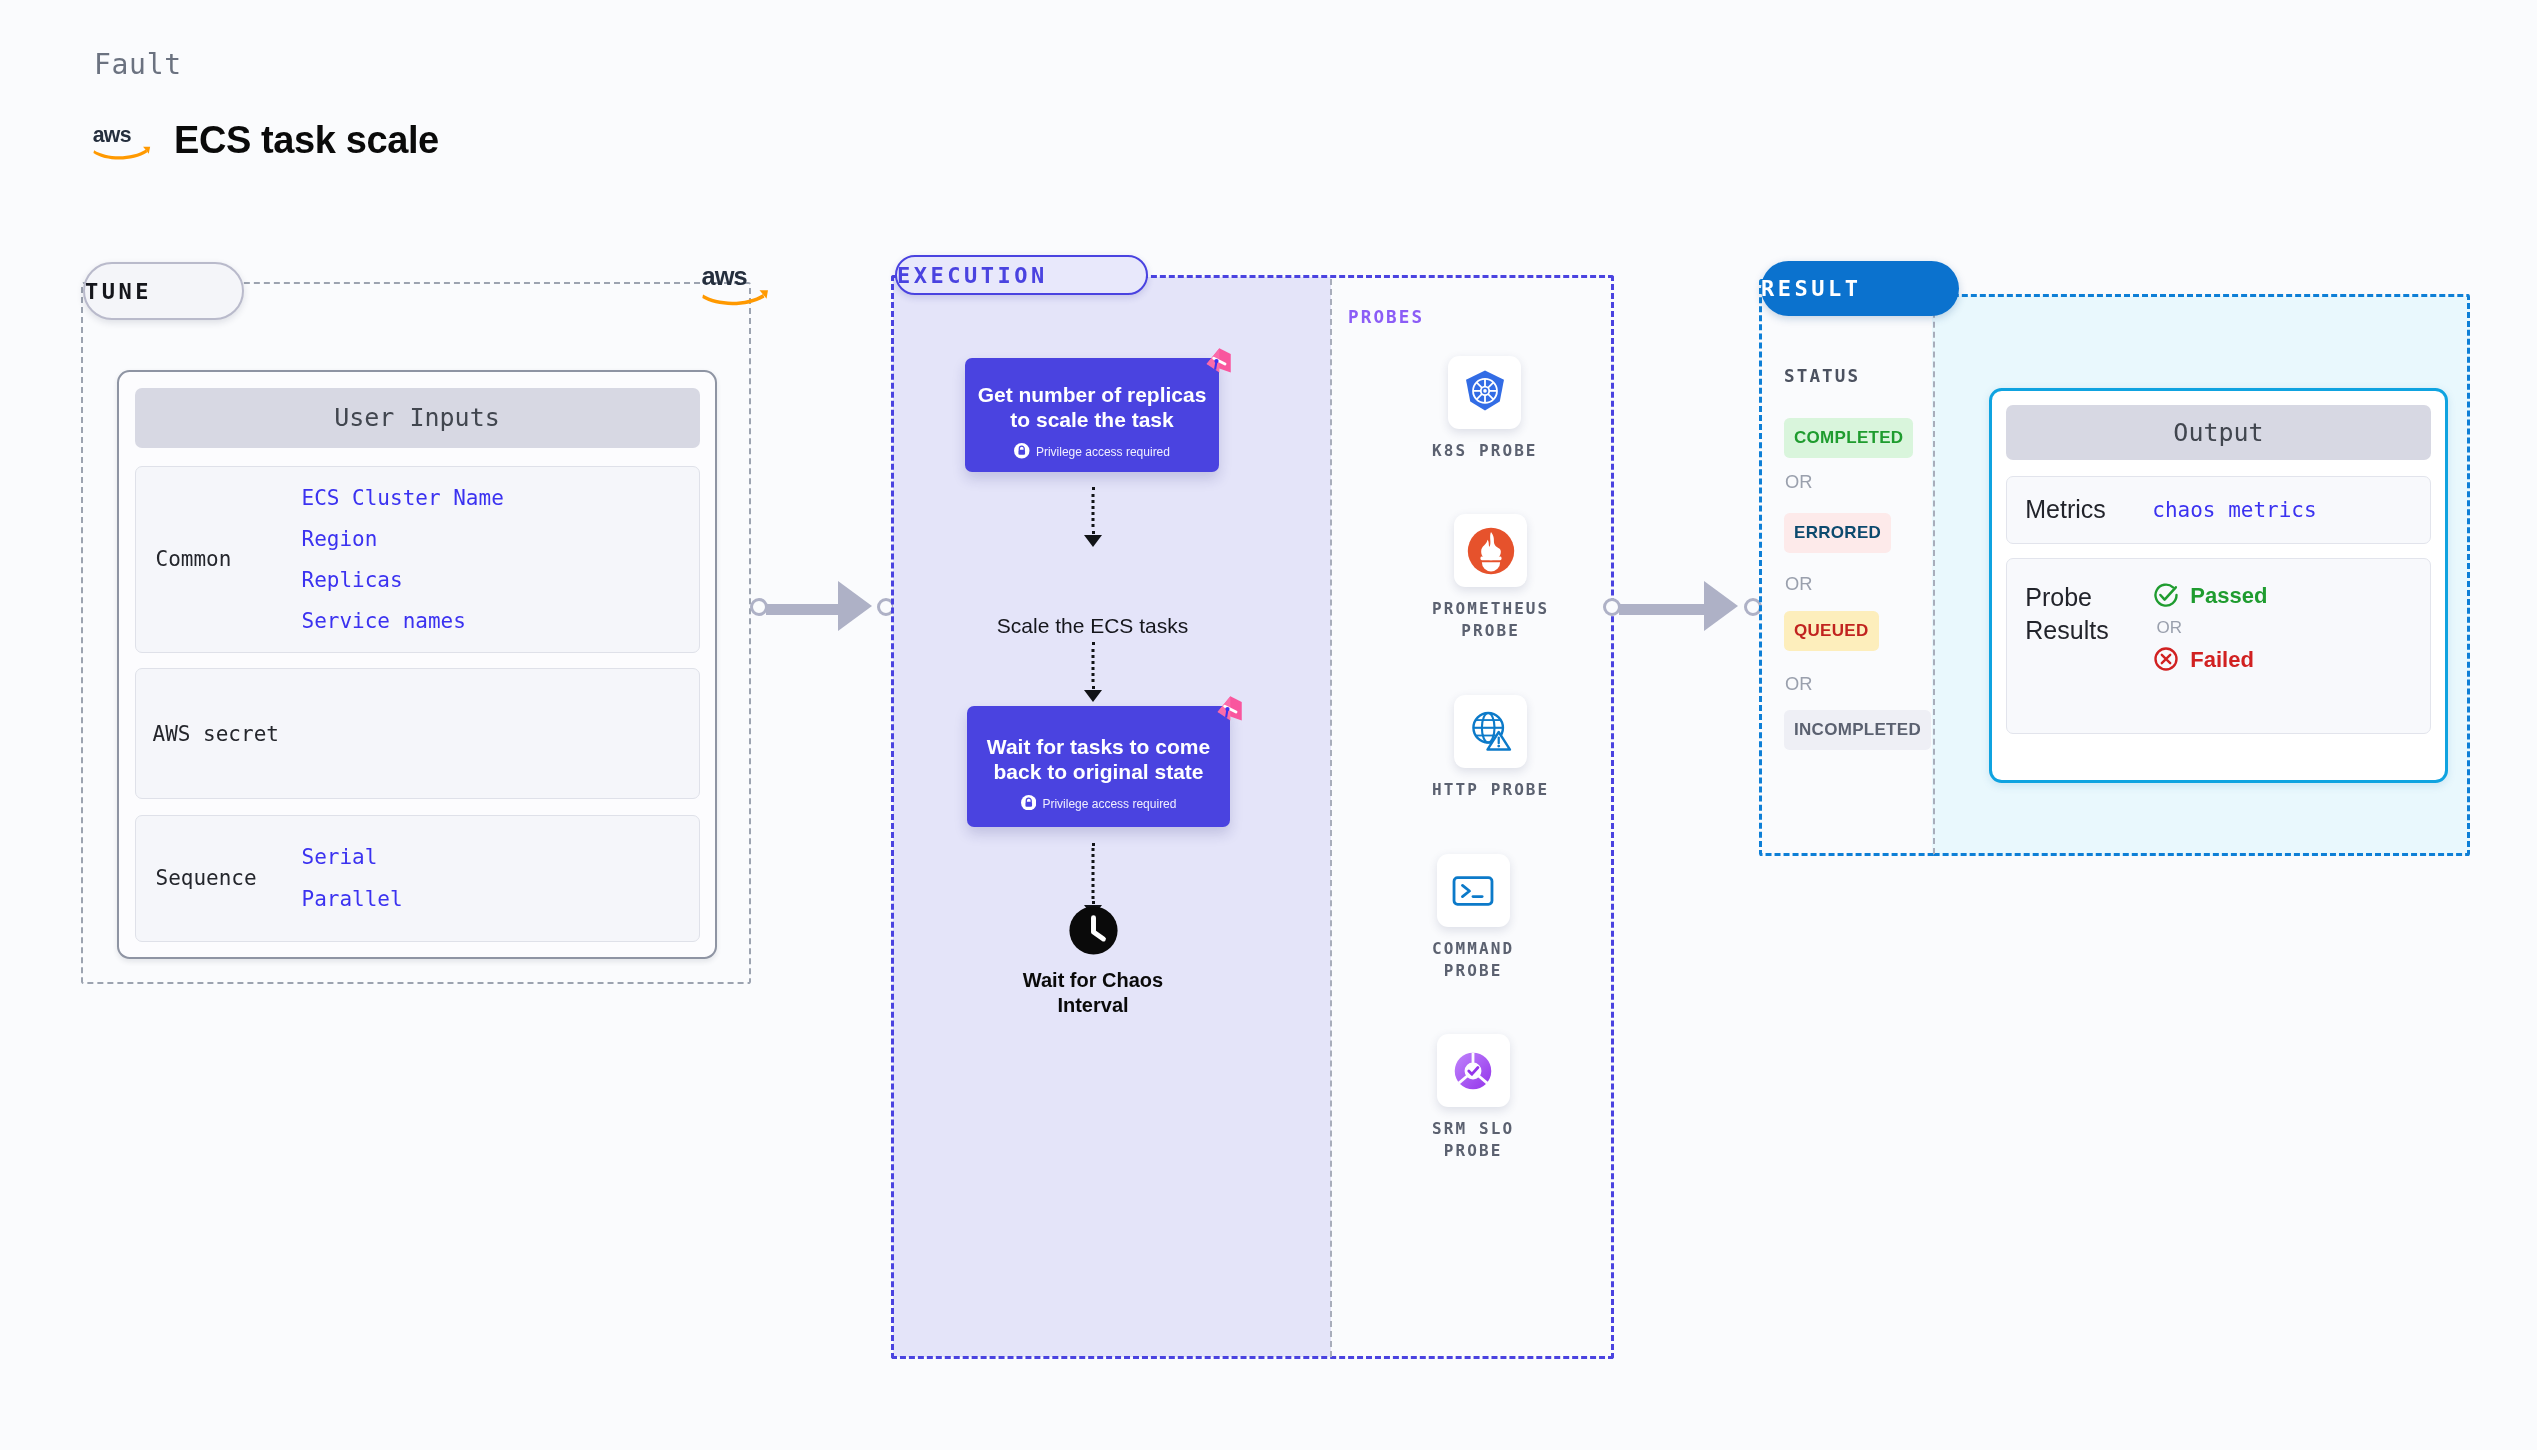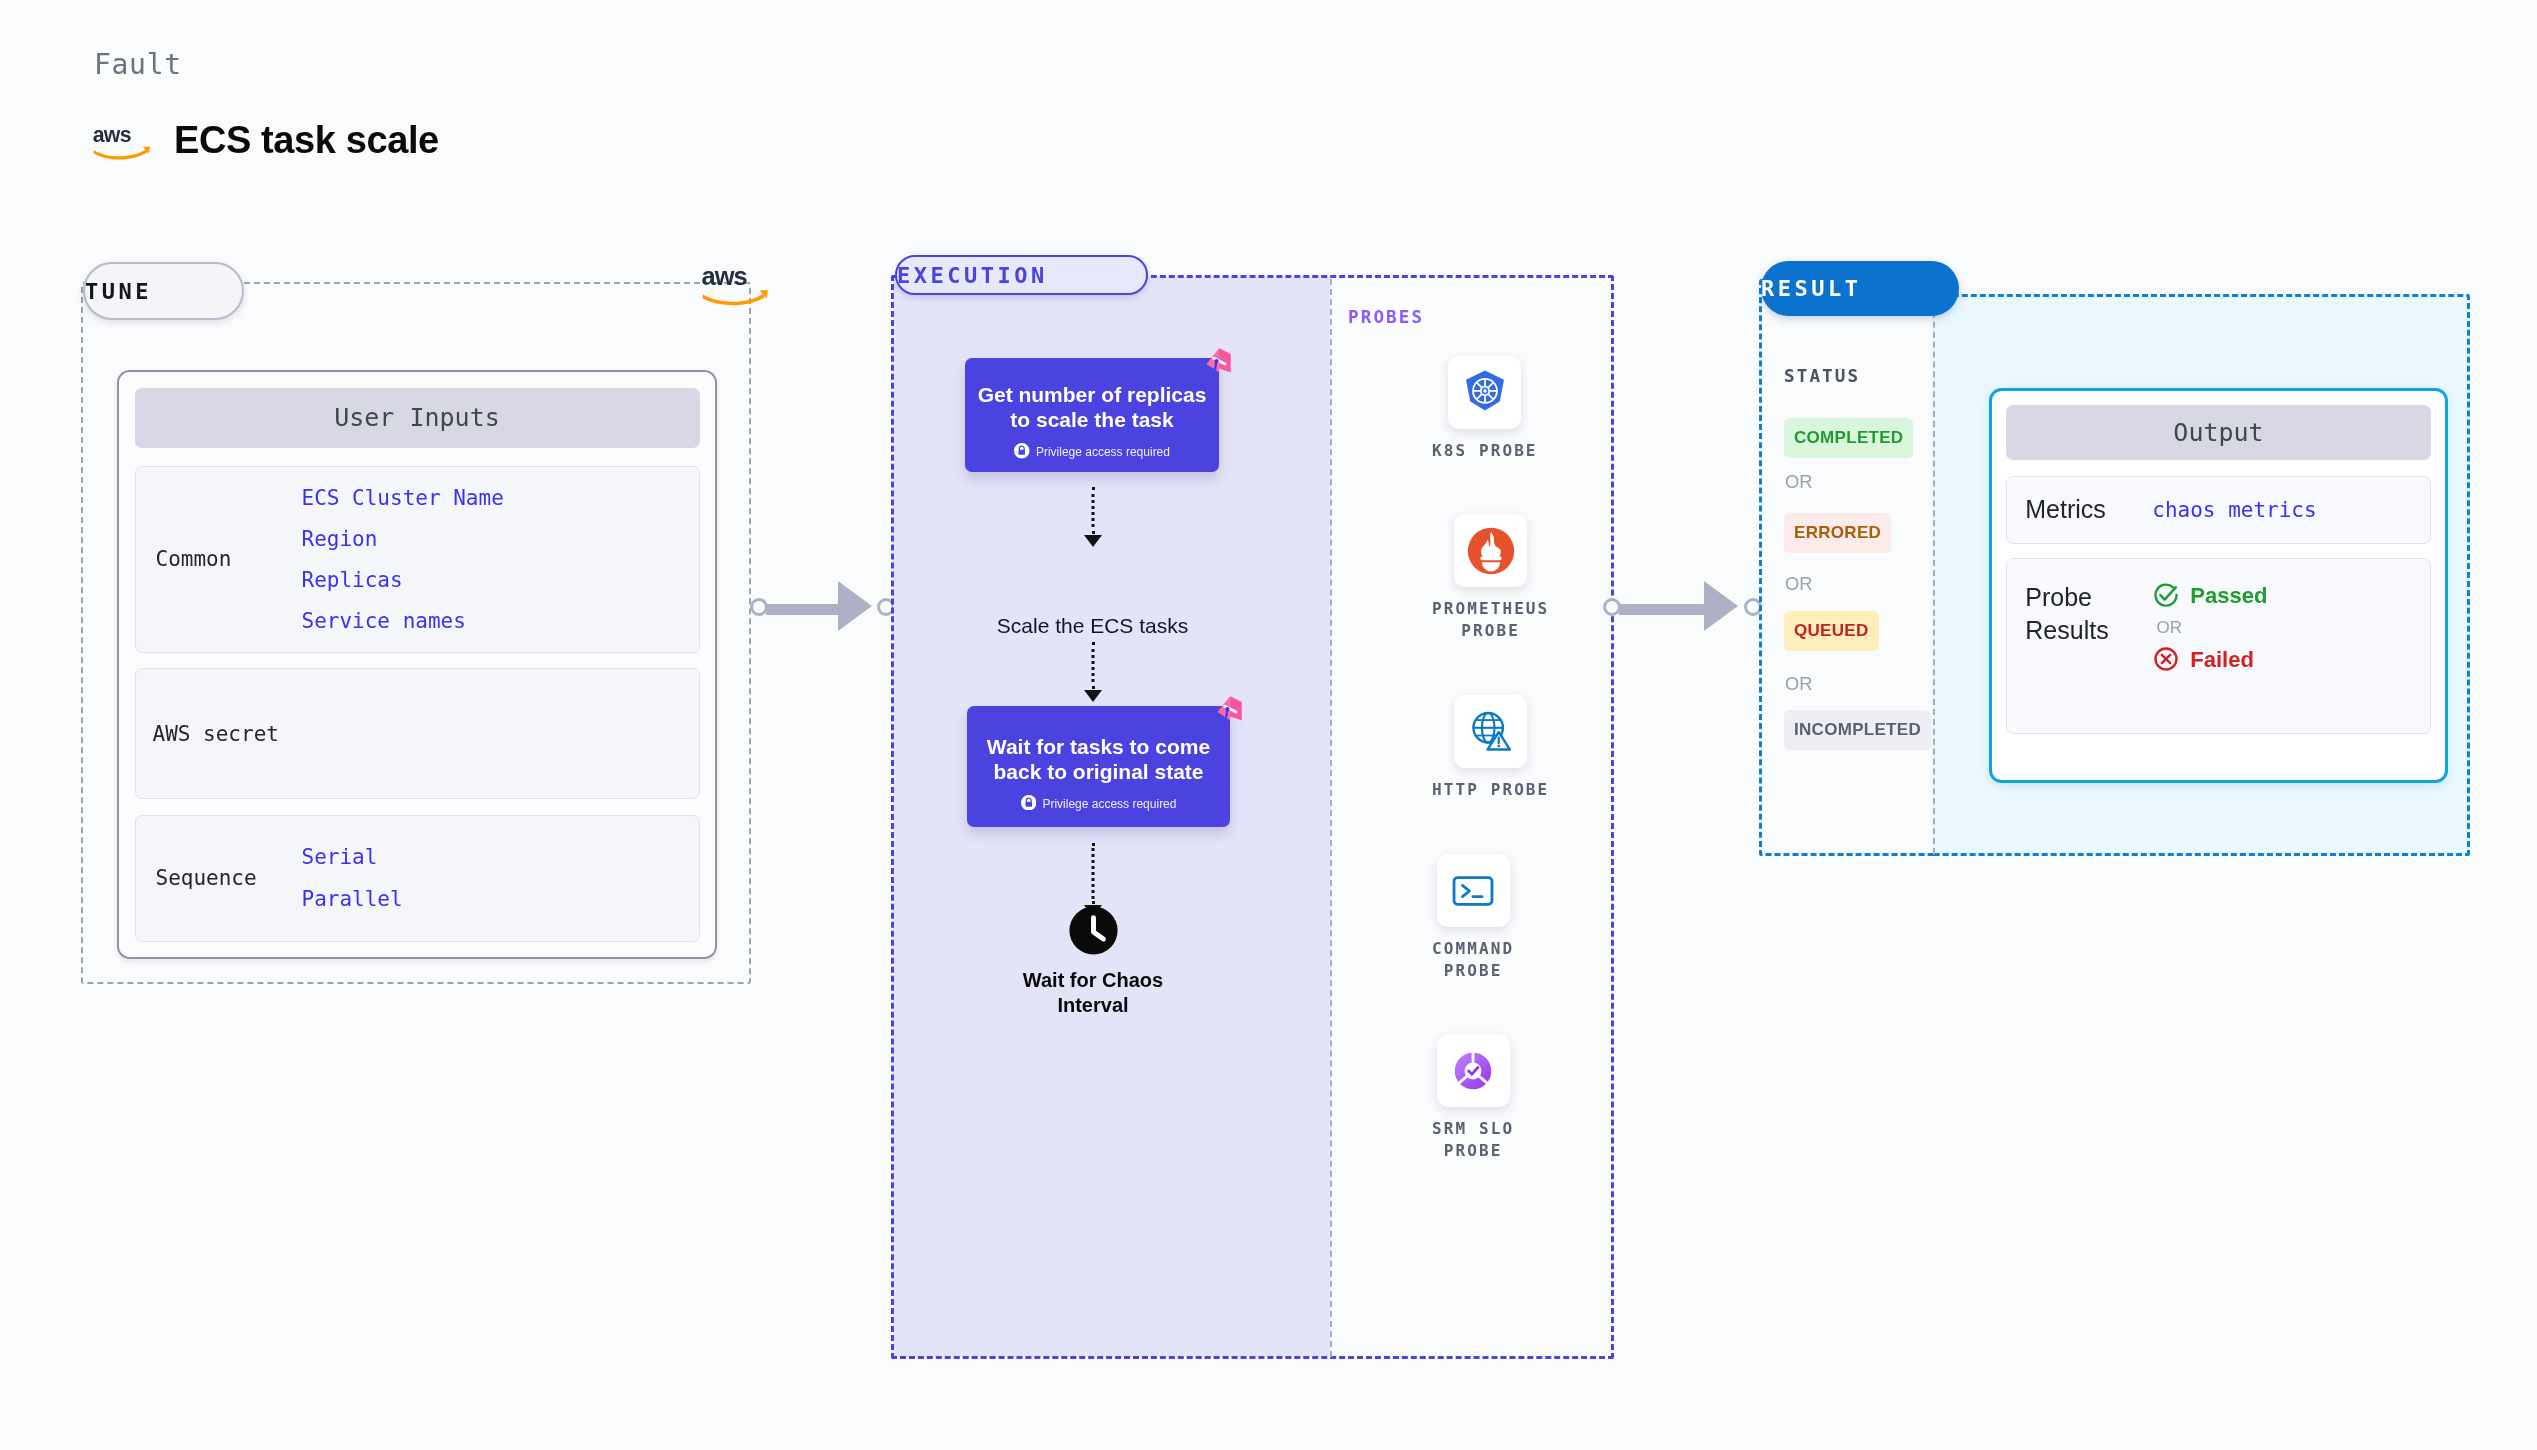--- a/index.html
+++ b/index.html
@@ -415,21 +415,21 @@
   <div class="pill pill-result" style="left:1761px; top:261px; width:198px; height:55px; font-size:22px;">
     <span>RESULT</span>
   </div>
 
   <div id="status-title" style="left:1784px; top:366px;">STATUS</div>
 
   <div class="status-badge" style="left:1784px; top:418px; height:40px; background:#d9f5dc; color:#1f9c2f;">
     <span>COMPLETED</span>
   </div>
   <div class="or-txt" style="left:1785px; top:471px;">OR</div>
-  <div class="status-badge" style="left:1784px; top:513px; height:40px; background:#fdeaea; color:#a16207;">
+  <div class="status-badge" style="left:1784px; top:513px; height:40px; background:#fdeaea; color:#0c4a6e;">
     <span>ERRORED</span>
   </div>
   <div class="or-txt" style="left:1785px; top:573px;">OR</div>
   <div class="status-badge" style="left:1784px; top:611px; height:40px; background:#fdeebc; color:#c1231f;">
     <span>QUEUED</span>
   </div>
   <div class="or-txt" style="left:1785px; top:673px;">OR</div>
   <div class="status-badge" style="left:1784px; top:710px; height:40px; background:#eeeff5; color:#5b6170;">
     <span>INCOMPLETED</span>
   </div>

